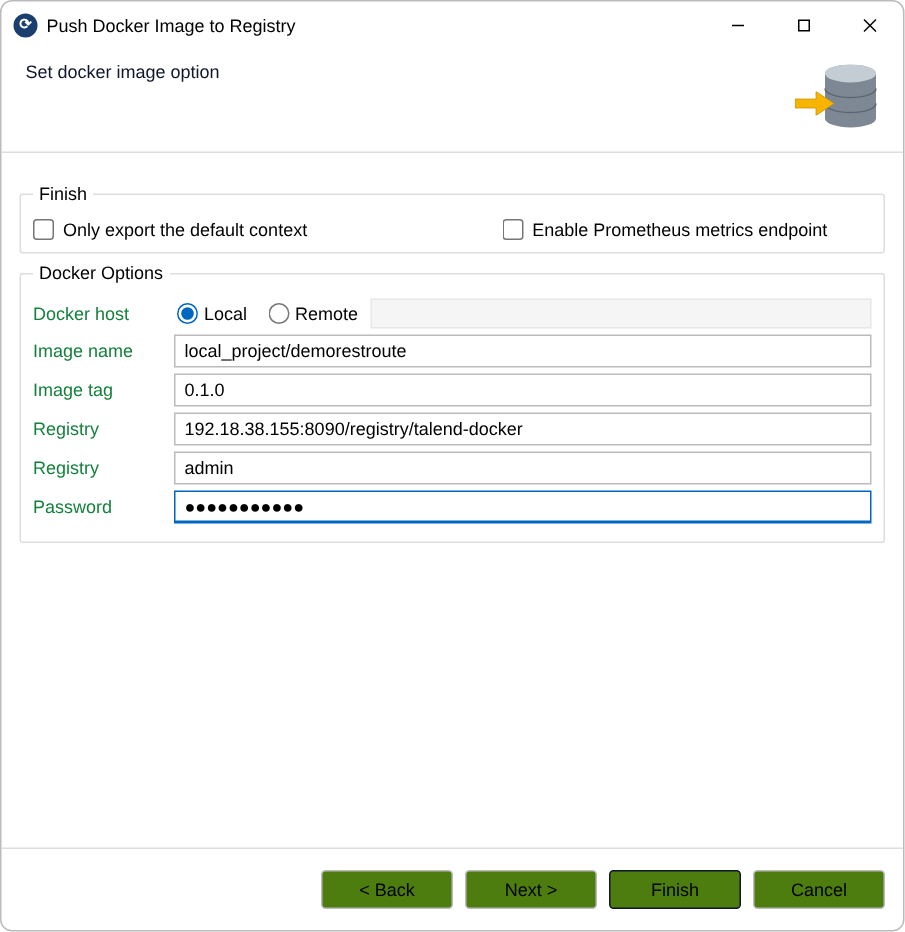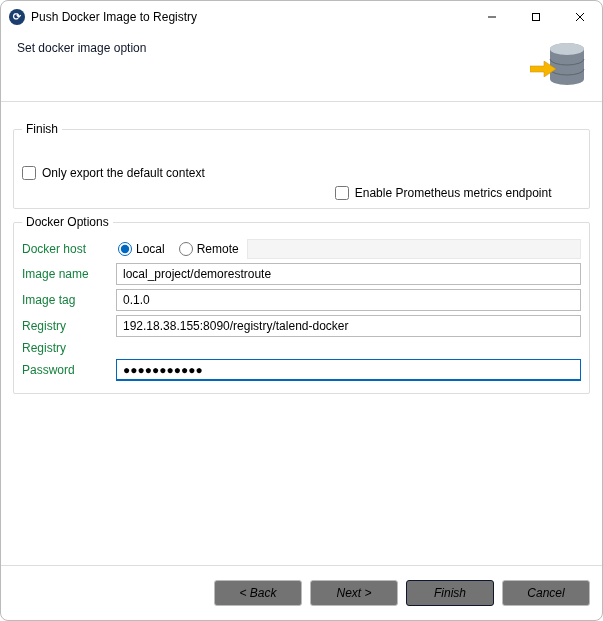--- a/index.html
+++ b/index.html
@@ -21,39 +21,39 @@
     .header-spacer { flex:1; }
     .header-icon { width: 52px; height: 48px; position:relative; }
     .db { position:absolute; right:0; top:2px; }
     .arrow { position:absolute; left:-4px; top:20px; }
 
     
     .content { padding: 20px 12px 10px 12px; flex:1; overflow:auto; }
     fieldset { border:1px solid #ddd; border-radius:2px; padding: 10px 8px 8px 8px; margin-bottom:6px; position:relative; }
     fieldset legend { font-size:12px; color:#000; padding: 0 4px; }
     .checkbox-row { display:flex; align-items:center; gap: 6px; }
-    .checkbox-row + .checkbox-row { margin-left: auto; margin-top: 40px; }
+    .checkbox-row + .checkbox-row { margin-left: auto; }
     .options-inner { display:flex; }
     .options-inner .checkbox-row:nth-child(2){ margin-left: 130px; }
 
     input[type="checkbox"] { width:14px; height:14px; accent-color:#0067c0; }
     input[type="radio"] { width:14px; height:14px; accent-color:#0067c0; }
     label { font-size:12px; color:#000; }
 
     .form-row { display:flex; align-items:center; margin-bottom: 4px; }
     .form-label { width: 94px; font-size:12px; color:#15803d; }
     .radio-group { display:flex; align-items:center; gap: 14px; padding-left: 2px;}
     .radio-item { display:flex; align-items:center; gap:4px;}
     .text-input { flex:1; border:1px solid #bbb; height:22px; font-size:12px; padding: 0 6px; background:#fff; outline:none; }
     .text-input.focused { border:1px solid #0067c0; border-bottom:2px solid #0067c0; }
     .radio-tail { flex:1; background:#f5f5f5; height:20px; margin-left:8px; border:1px solid #e8e8e8;}
 
     
     .footer { border-top:1px solid #ddd; padding: 14px 12px; display:flex; justify-content:flex-end; gap: 8px; }
-    .btn { min-width: 88px; height:26px; border:1px solid #bbb; background:#737373; border-radius:3px; font-size:12px; cursor:pointer;font-style:italic; }
+    .btn { min-width: 88px; height:26px; border:1px solid #bbb; background:#4d7c0f; border-radius:3px; font-size:12px; cursor:pointer; }
     .btn.primary { border:1px solid #0f172a; color:#000; }
   </style>
 </head>
 <body>
 
 <div class="titlebar">
   <div class="titlebar-icon">
       <span>⟳</span>
     </div>
   <span class="titlebar-text">Push Docker Image to Registry</span>
@@ -139,20 +139,21 @@
       <input class="text-input" type="text" value="0.1.0" style="">
     </div>
 
     <div class="form-row">
       <div class="form-label">Registry</div>
       <input class="text-input" type="text" value="192.18.38.155:8090/registry/talend-docker" style="">
     </div>
 
     <div class="form-row">
       <div class="form-label">Registry</div>
+      <input class="text-input" type="text" value="admin" style="">
     </div>
 
     <div class="form-row">
       <div class="form-label">Password</div>
       <input class="text-input focused" type="text" value="●●●●●●●●●●●" style="">
     </div>
 
   </fieldset>
 </div>
 

